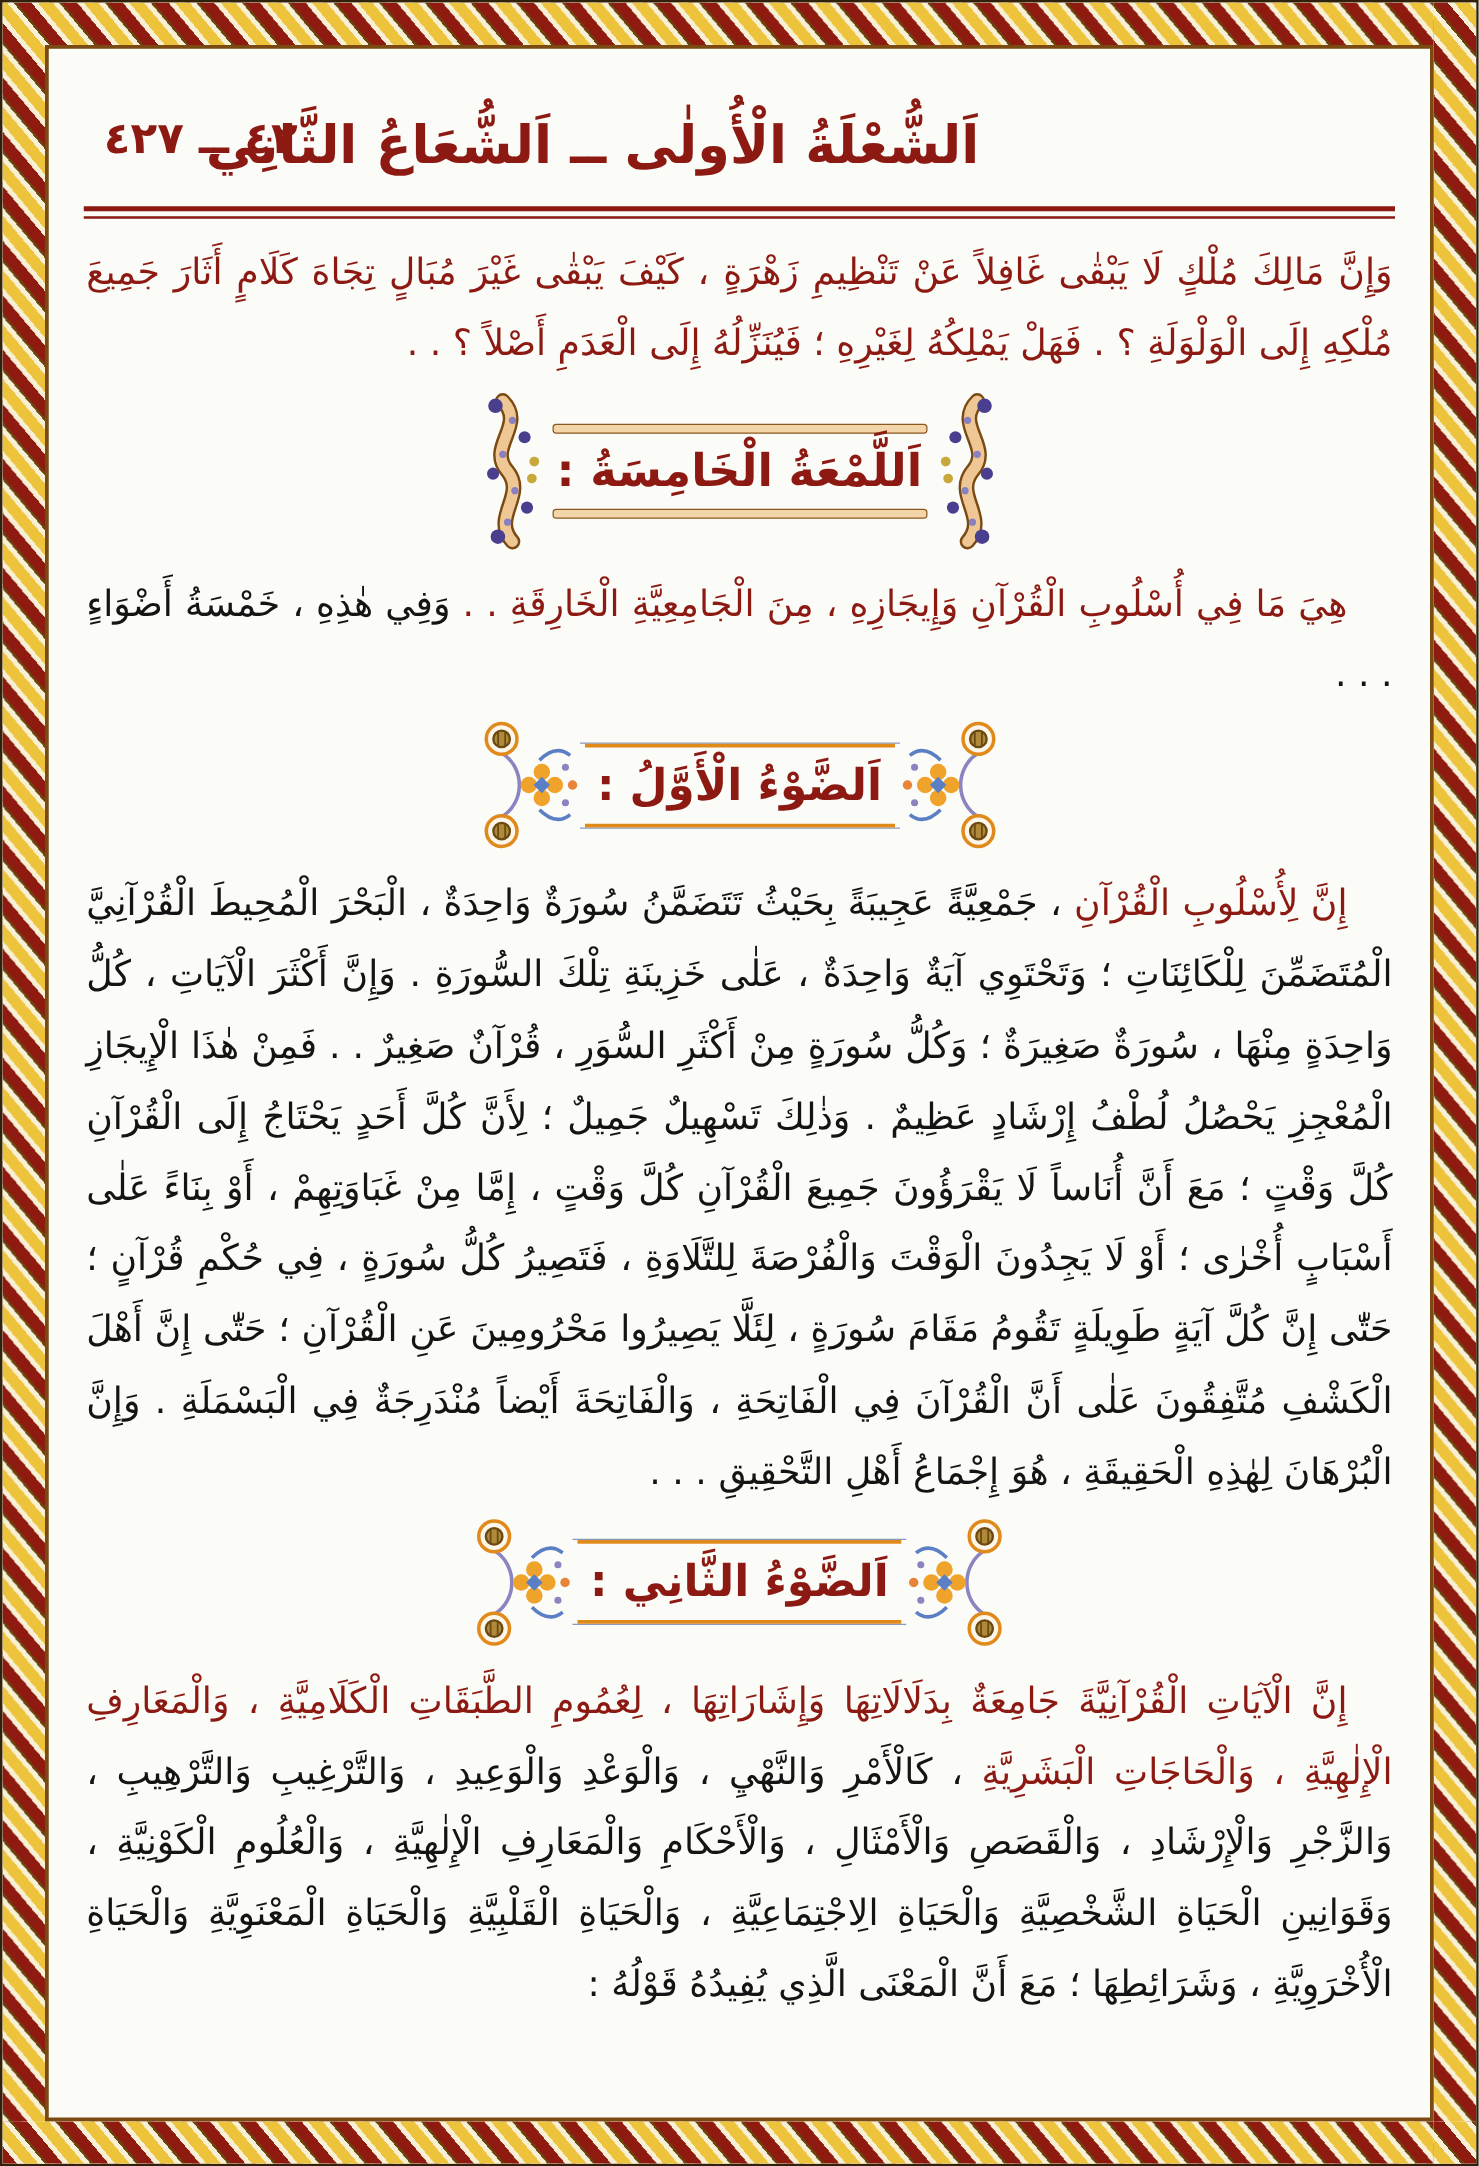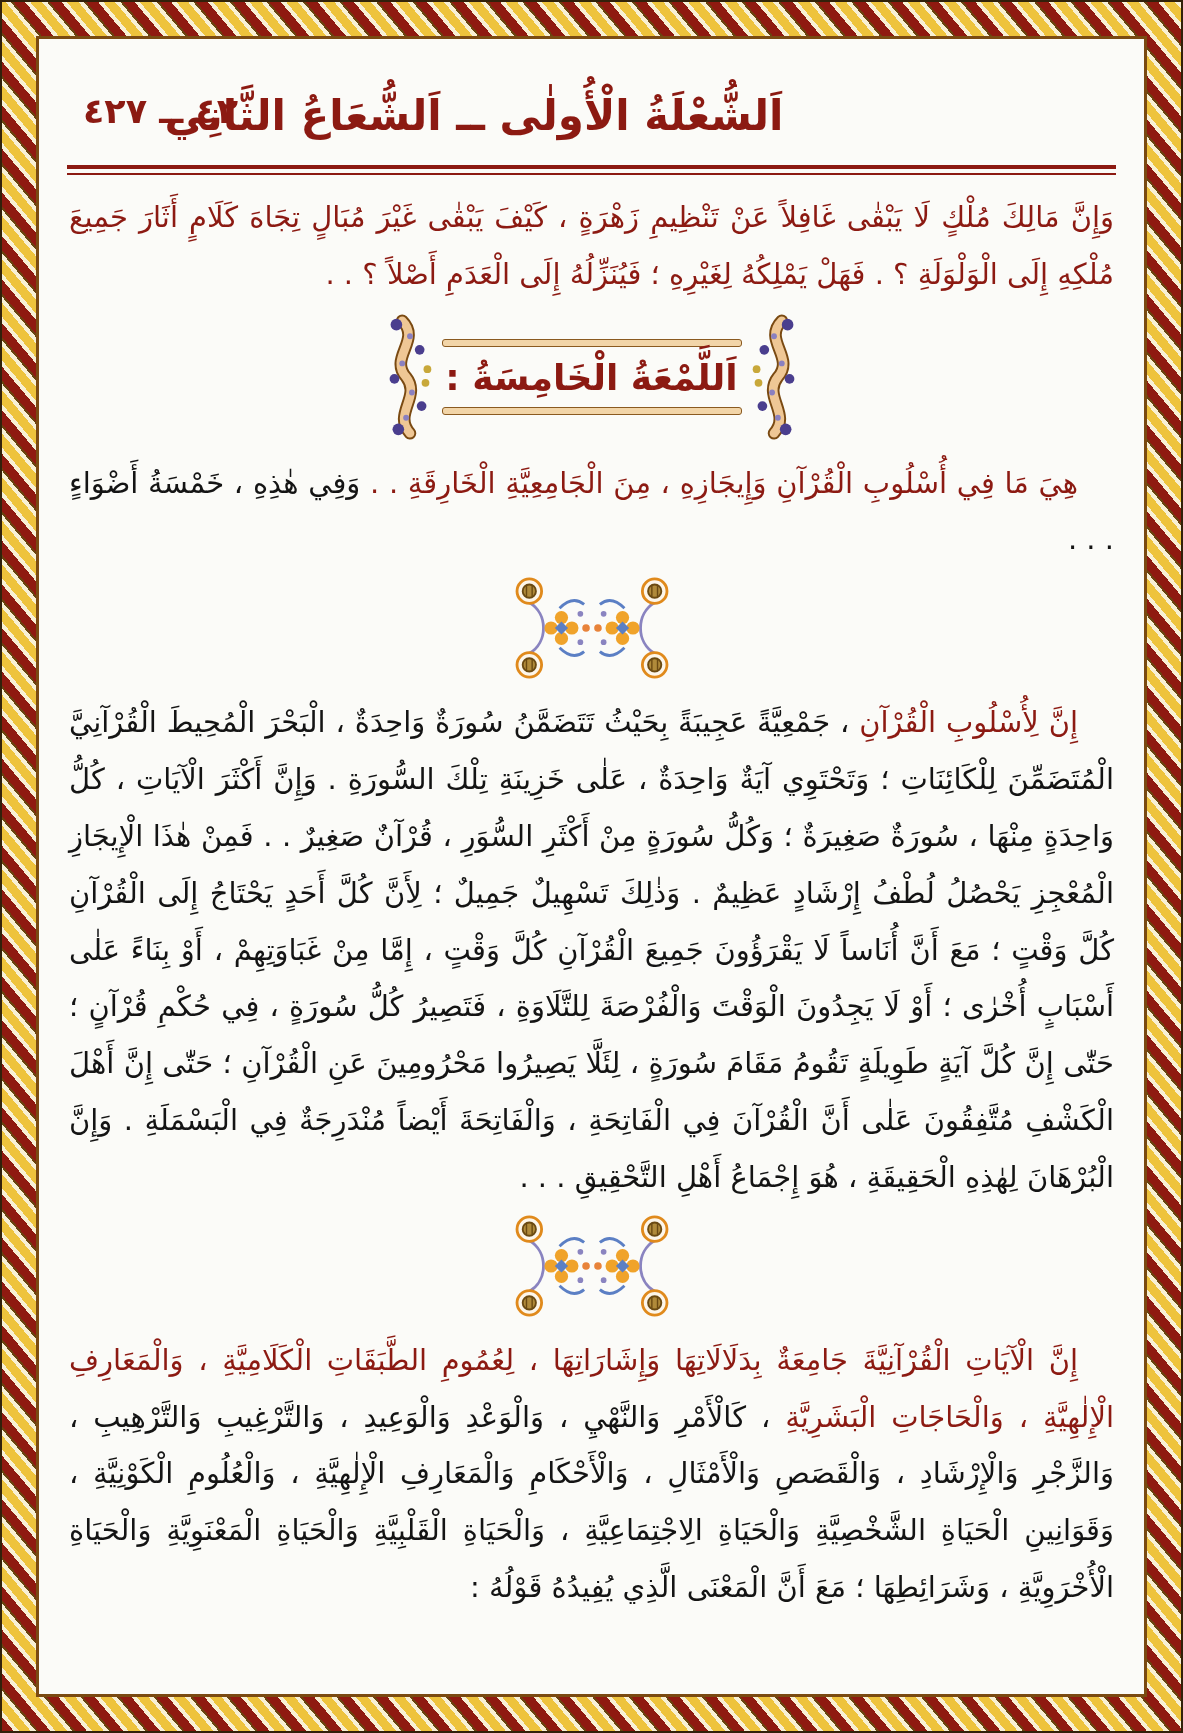--- a/index.html
+++ b/index.html
@@ -142,20 +142,25 @@
           <path d="M34 76 q-14 14 -26 4" fill="none" stroke="#5b7fc4" stroke-width="3"></path>
           <circle cx="32" cy="44" r="7" fill="#f0a32a"></circle>
             <circle cx="32" cy="66" r="7" fill="#f0a32a"></circle>
           <circle cx="21" cy="55" r="7" fill="#f0a32a"></circle>
             <circle cx="43" cy="55" r="7" fill="#f0a32a"></circle>
           <path d="M32 48 l7 7 l-7 7 l-7 -7 z" fill="#5b7fc4"></path>
           <circle cx="6" cy="55" r="4" fill="#e8833a"></circle>
           <circle cx="12" cy="40" r="3" fill="#8a84c0"></circle>
             <circle cx="12" cy="70" r="3" fill="#8a84c0"></circle>
         </svg>
+        <div class="daw-box">
+          <div class="daw-box-in">
+            <div class="daw-text">اَلضَّوْءُ الْأَوَّلُ :</div>
+          </div>
+        </div>
         <svg class="flip" width="80" height="104" viewBox="0 0 84 110">
           <path d="M66 28 C46 40, 46 70, 66 82" fill="none" stroke="#8a84c0" stroke-width="3"></path>
           <circle cx="66" cy="16" r="13" fill="#fdf6ea" stroke="#e08a1c" stroke-width="3"></circle>
           <circle cx="66" cy="16" r="7" fill="#b08a3a" stroke="#6b4a12" stroke-width="2"></circle>
           <line x1="63" y1="10" x2="63" y2="22" stroke="#6b4a12" stroke-width="1.5"></line>
           <line x1="69" y1="10" x2="69" y2="22" stroke="#6b4a12" stroke-width="1.5"></line>
           <circle cx="66" cy="94" r="13" fill="#fdf6ea" stroke="#e08a1c" stroke-width="3"></circle>
           <circle cx="66" cy="94" r="7" fill="#b08a3a" stroke="#6b4a12" stroke-width="2"></circle>
           <line x1="63" y1="88" x2="63" y2="100" stroke="#6b4a12" stroke-width="1.5"></line>
           <line x1="69" y1="88" x2="69" y2="100" stroke="#6b4a12" stroke-width="1.5"></line>
@@ -189,20 +194,25 @@
           <path d="M34 76 q-14 14 -26 4" fill="none" stroke="#5b7fc4" stroke-width="3"></path>
           <circle cx="32" cy="44" r="7" fill="#f0a32a"></circle>
             <circle cx="32" cy="66" r="7" fill="#f0a32a"></circle>
           <circle cx="21" cy="55" r="7" fill="#f0a32a"></circle>
             <circle cx="43" cy="55" r="7" fill="#f0a32a"></circle>
           <path d="M32 48 l7 7 l-7 7 l-7 -7 z" fill="#5b7fc4"></path>
           <circle cx="6" cy="55" r="4" fill="#e8833a"></circle>
           <circle cx="12" cy="40" r="3" fill="#8a84c0"></circle>
             <circle cx="12" cy="70" r="3" fill="#8a84c0"></circle>
         </svg>
+        <div class="daw-box">
+          <div class="daw-box-in">
+            <div class="daw-text">اَلضَّوْءُ الثَّانِي :</div>
+          </div>
+        </div>
         <svg class="flip" width="80" height="104" viewBox="0 0 84 110">
           <path d="M66 28 C46 40, 46 70, 66 82" fill="none" stroke="#8a84c0" stroke-width="3"></path>
           <circle cx="66" cy="16" r="13" fill="#fdf6ea" stroke="#e08a1c" stroke-width="3"></circle>
           <circle cx="66" cy="16" r="7" fill="#b08a3a" stroke="#6b4a12" stroke-width="2"></circle>
           <line x1="63" y1="10" x2="63" y2="22" stroke="#6b4a12" stroke-width="1.5"></line>
           <line x1="69" y1="10" x2="69" y2="22" stroke="#6b4a12" stroke-width="1.5"></line>
           <circle cx="66" cy="94" r="13" fill="#fdf6ea" stroke="#e08a1c" stroke-width="3"></circle>
           <circle cx="66" cy="94" r="7" fill="#b08a3a" stroke="#6b4a12" stroke-width="2"></circle>
           <line x1="63" y1="88" x2="63" y2="100" stroke="#6b4a12" stroke-width="1.5"></line>
           <line x1="69" y1="88" x2="69" y2="100" stroke="#6b4a12" stroke-width="1.5"></line>

